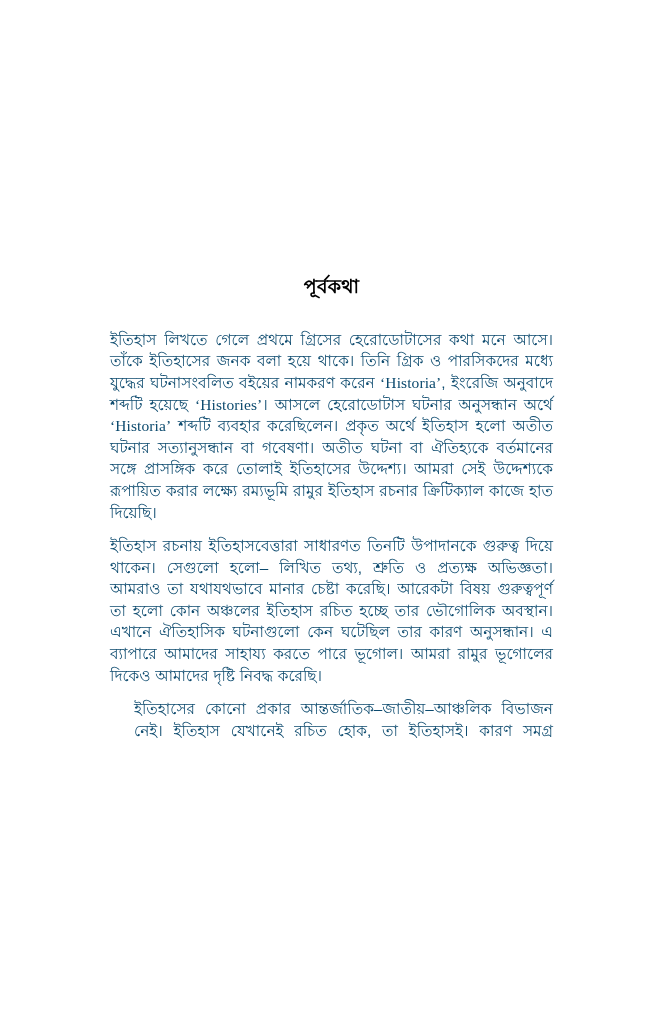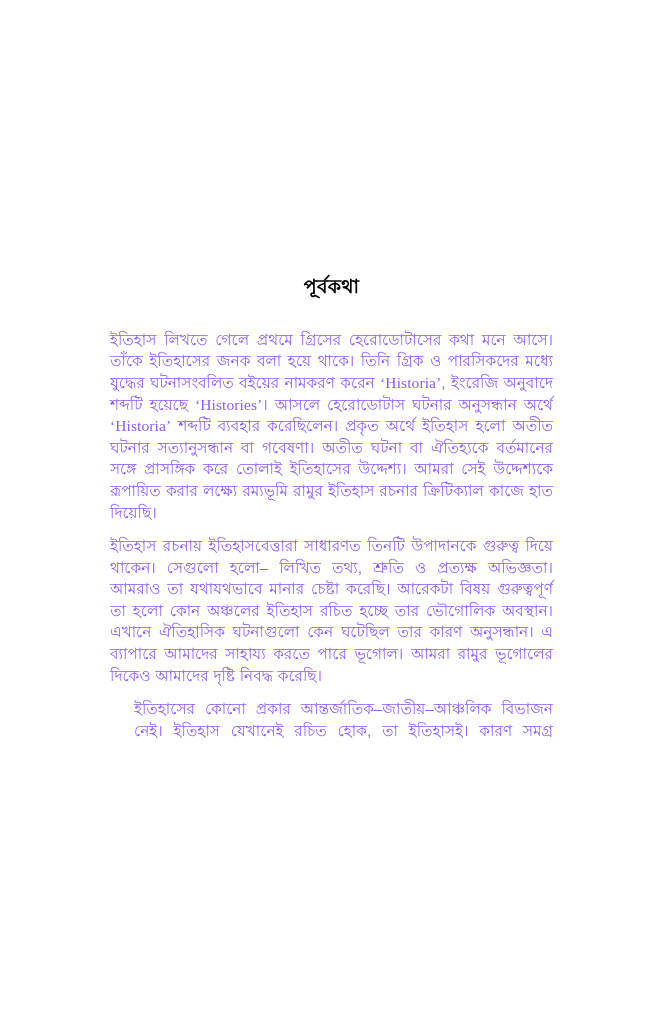--- a/index.html
+++ b/index.html
@@ -34,21 +34,21 @@
     color: #000000;
     text-align: center;
     margin: 0 0 30px 0;
     letter-spacing: 0.2px;
   }
 
   .body-text {
     font-family: "Liberation Sans", "DejaVu Sans", sans-serif;
     font-size: 15.3px;
     line-height: 21.6px;
-    color: #8b5cf6;
+    color: #0c4a6e;
     text-align: justify;
     text-align-last: left;
     margin: 0 0 12px 0;
     word-spacing: 0.5px;
     hyphens: none;
   }
 
   .body-text:last-child {
     margin-bottom: 0;
     margin-left: 24px;

